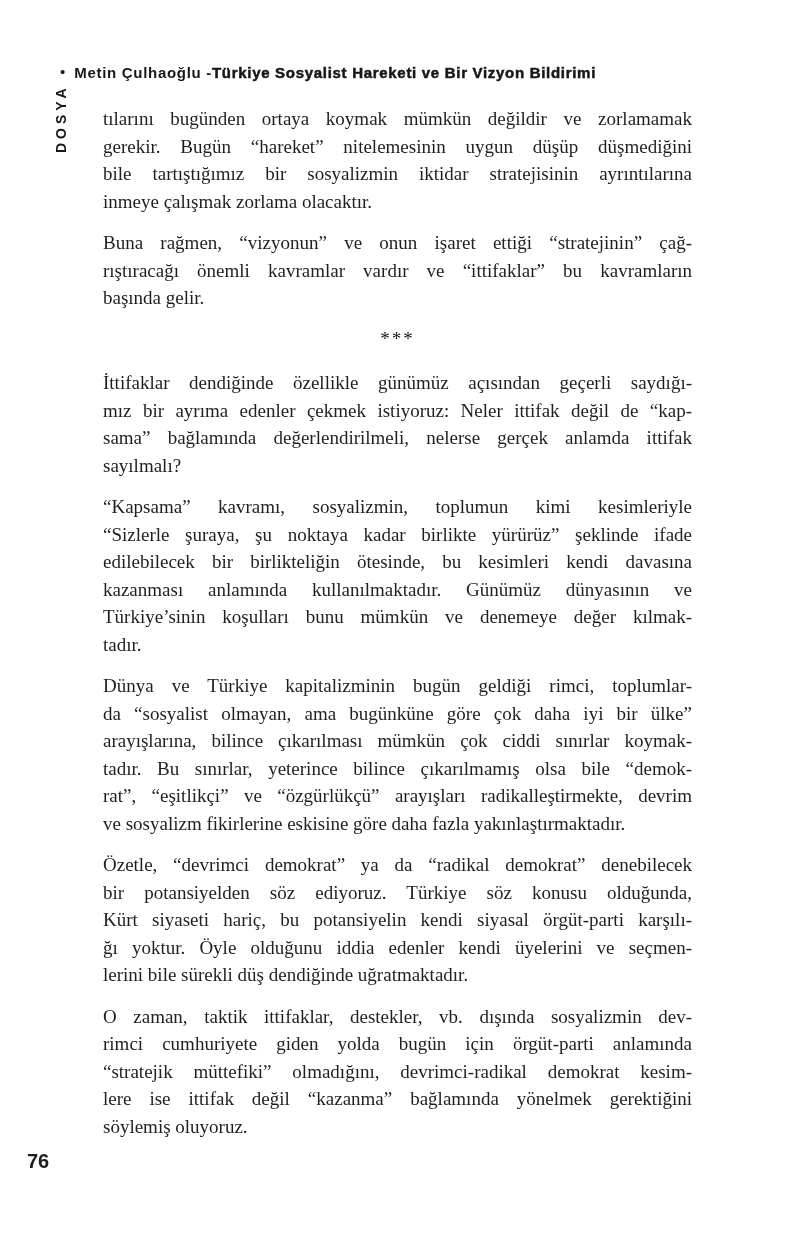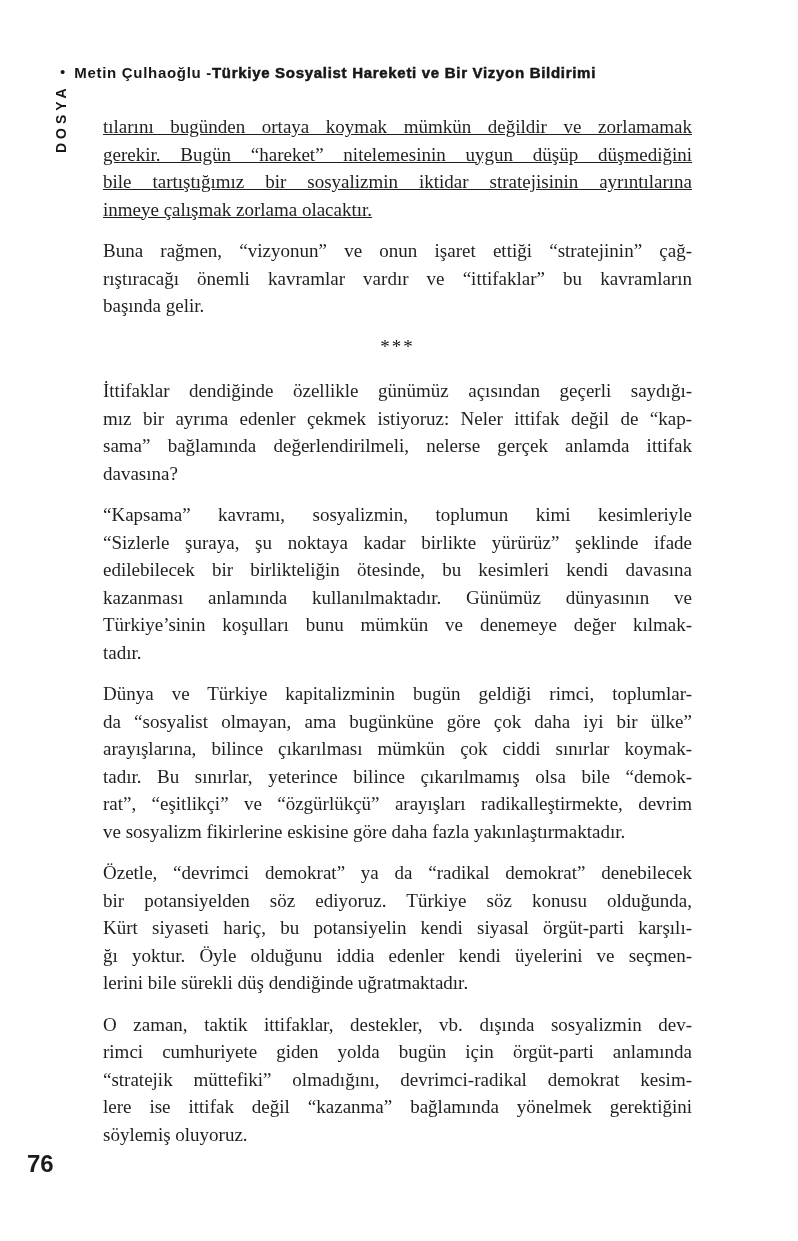--- a/index.html
+++ b/index.html
@@ -48,42 +48,42 @@
   }
   .body-col {
     position: absolute;
     left: 103px;
     top: 103px;
     width: 589px;
     font-size: 19px;
     line-height: 27.5px;
   }
   .para { margin: 14px 0 0 0; }
-  .para:first-child { margin-top: 10px; text-decoration: underline; }
+  .para:first-child { margin-top: 2px; }
   .line {
     white-space: nowrap;
     overflow: hidden;
     text-align: justify;
     text-align-last: justify;
   }
   .line.last { text-align-last: left; }
   .separator {
     text-align: center;
     font-size: 19px;
     letter-spacing: 2px;
     margin: 13px 0 17px 0;
     color: #171717;
   }
   .page-number {
     position: absolute;
     left: 27px;
     top: 1150px;
     font-family: "Liberation Sans", sans-serif;
     font-weight: 700;
-    font-size: 24px;
+    font-size: 20px;
     color: #1c1c1c;
   }
 </style>
 </head>
 <body>
 
 <div class="page">
 
   <div class="running-header">
     <span class="bullet">•</span>
@@ -107,21 +107,21 @@
       <div class="line">rıştıracağı önemli kavramlar vardır ve “ittifaklar” bu kavramların</div>
       <div class="line last">başında gelir.</div>
     </div>
 
     <div class="separator">***</div>
 
     <div class="para">
       <div class="line">İttifaklar dendiğinde özellikle günümüz açısından geçerli saydığı-</div>
       <div class="line">mız bir ayrıma edenler çekmek istiyoruz: Neler ittifak değil de “kap-</div>
       <div class="line">sama” bağlamında değerlendirilmeli, nelerse gerçek anlamda ittifak</div>
-      <div class="line last">davasına?</div>
+      <div class="line last">sayılmalı?</div>
     </div>
 
     <div class="para">
       <div class="line">“Kapsama” kavramı, sosyalizmin, toplumun kimi kesimleriyle</div>
       <div class="line">“Sizlerle şuraya, şu noktaya kadar birlikte yürürüz” şeklinde ifade</div>
       <div class="line">edilebilecek bir birlikteliğin ötesinde, bu kesimleri kendi davasına</div>
       <div class="line">kazanması anlamında kullanılmaktadır. Günümüz dünyasının ve</div>
       <div class="line">Türkiye’sinin koşulları bunu mümkün ve denemeye değer kılmak-</div>
       <div class="line last">tadır.</div>
     </div>

